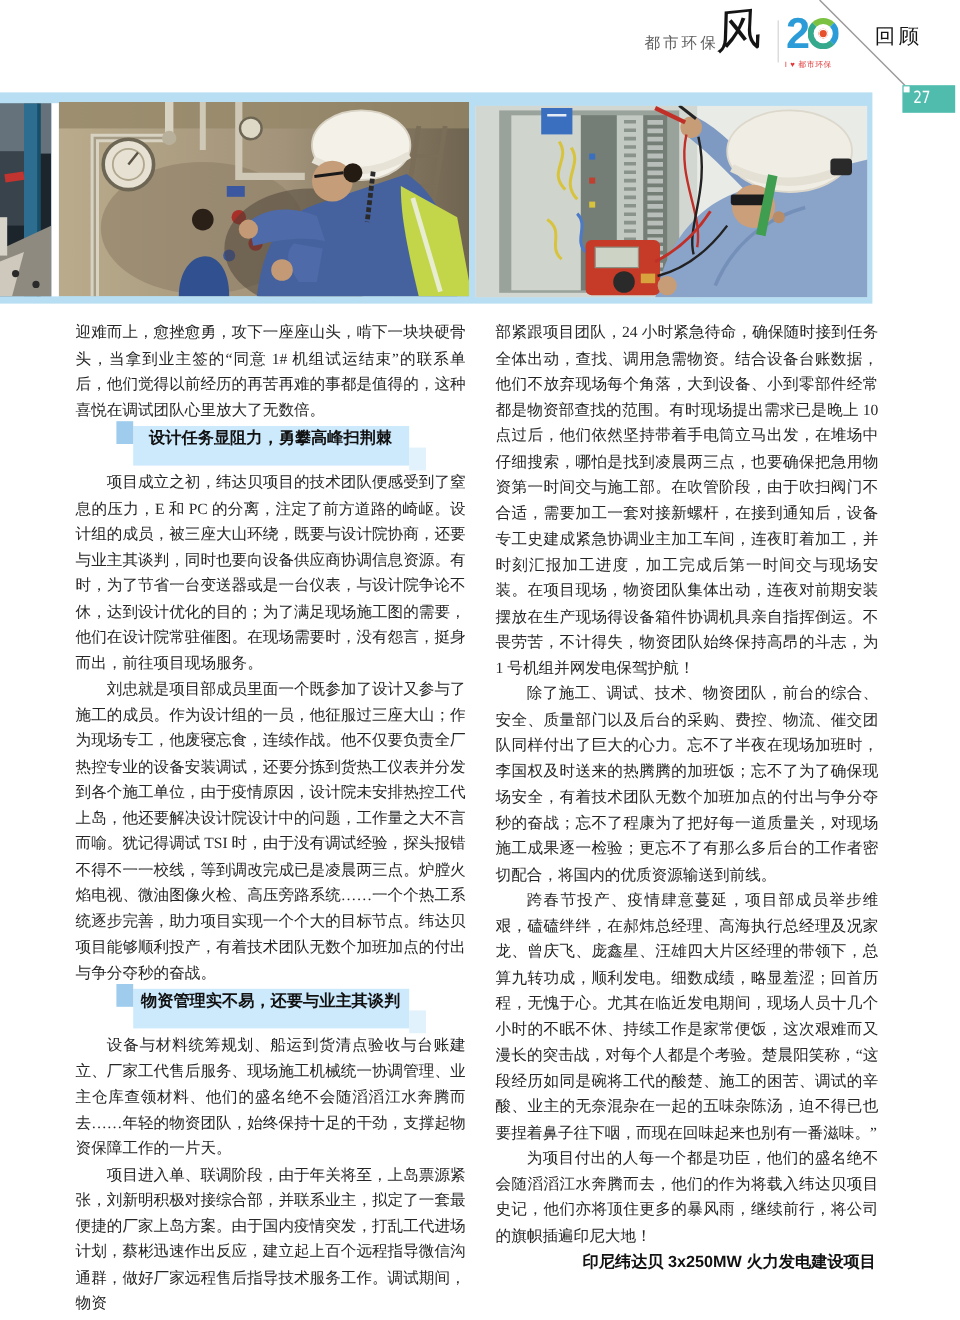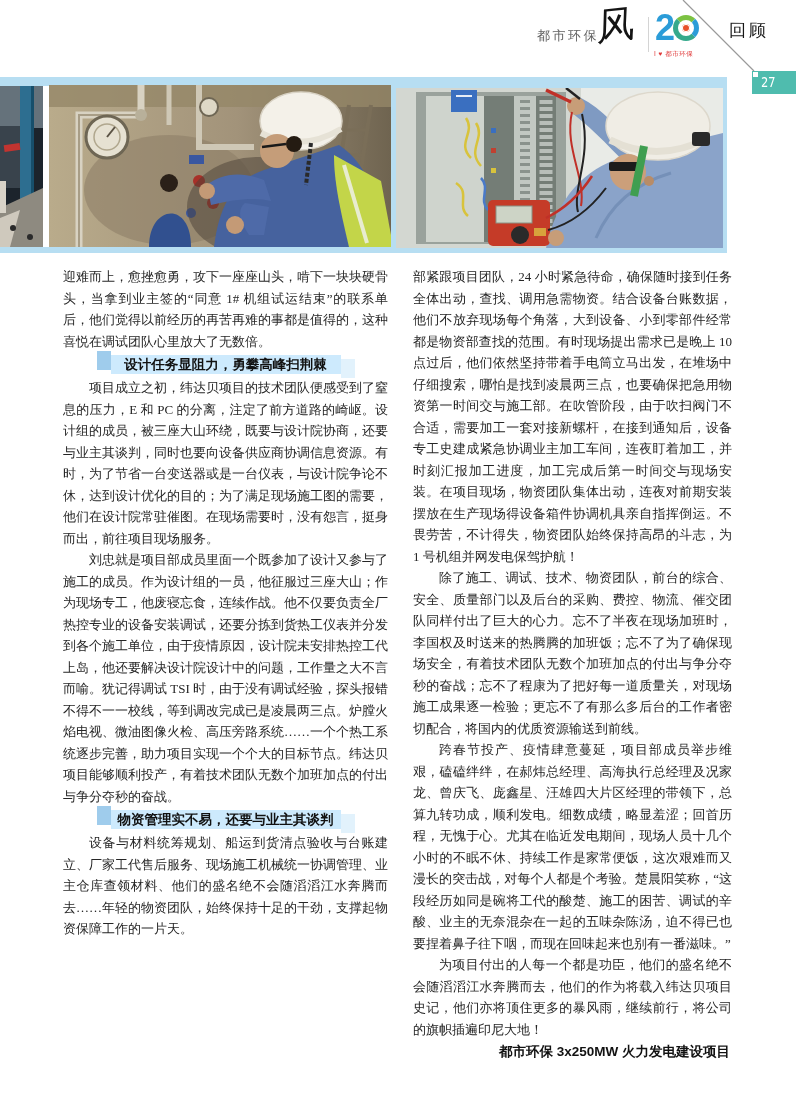--- a/index.html
+++ b/index.html
@@ -61,21 +61,21 @@
   
   .col{
     position:absolute;top:266px;font-size:13px;line-height:21.5px;
     text-align:justify;color:#262626;
   }
   .col-left{left:63px;width:325px;}
   .col-right{left:413px;width:319px;}
   .col p{margin:0;}
   .col p.indent{text-indent:2em;}
   .sec-heading{
-    position:relative;width:230px;height:19px;line-height:19px;margin:3px auto;
+    position:relative;width:230px;height:33px;line-height:19px;margin:3px auto;
     background:#cdeafd;text-align:center;font-weight:bold;font-size:13.5px;color:#111;
     font-family:"Liberation Sans","DejaVu Sans",sans-serif;text-indent:0;
   }
   .sec-heading::before{
     content:"";position:absolute;left:-14px;top:-4px;width:14px;height:19px;background:#9fccec;
   }
   .sec-heading::after{
     content:"";position:absolute;right:-14px;bottom:-4px;width:14px;height:19px;background:#e2f2fc;
   }
   .byline{
@@ -234,21 +234,22 @@
   </div>
 </div>
 
 <div class="col col-left">
   <p>迎难而上，愈挫愈勇，攻下一座座山头，啃下一块块硬骨头，当拿到业主签的“同意 1# 机组试运结束”的联系单后，他们觉得以前经历的再苦再难的事都是值得的，这种喜悦在调试团队心里放大了无数倍。</p>
   <div class="sec-heading">设计任务显阻力，勇攀高峰扫荆棘</div>
   <p class="indent">项目成立之初，纬达贝项目的技术团队便感受到了窒息的压力，E 和 PC 的分离，注定了前方道路的崎岖。设计组的成员，被三座大山环绕，既要与设计院协商，还要与业主其谈判，同时也要向设备供应商协调信息资源。有时，为了节省一台变送器或是一台仪表，与设计院争论不休，达到设计优化的目的；为了满足现场施工图的需要，他们在设计院常驻催图。在现场需要时，没有怨言，挺身而出，前往项目现场服务。</p>
   <p class="indent">刘忠就是项目部成员里面一个既参加了设计又参与了施工的成员。作为设计组的一员，他征服过三座大山；作为现场专工，他废寝忘食，连续作战。他不仅要负责全厂热控专业的设备安装调试，还要分拣到货热工仪表并分发到各个施工单位，由于疫情原因，设计院未安排热控工代上岛，他还要解决设计院设计中的问题，工作量之大不言而喻。犹记得调试 TSI 时，由于没有调试经验，探头报错不得不一一校线，等到调改完成已是凌晨两三点。炉膛火焰电视、微油图像火检、高压旁路系统……一个个热工系统逐步完善，助力项目实现一个个大的目标节点。纬达贝项目能够顺利投产，有着技术团队无数个加班加点的付出与争分夺秒的奋战。</p>
   <div class="sec-heading">物资管理实不易，还要与业主其谈判</div>
   <p class="indent">设备与材料统筹规划、船运到货清点验收与台账建立、厂家工代售后服务、现场施工机械统一协调管理、业主仓库查领材料、他们的盛名绝不会随滔滔江水奔腾而去……年轻的物资团队，始终保持十足的干劲，支撑起物资保障工作的一片天。</p>
+  <p class="indent">项目进入单、联调阶段，由于年关将至，上岛票源紧张，刘新明积极对接综合部，并联系业主，拟定了一套最便捷的厂家上岛方案。由于国内疫情突发，打乱工代进场计划，蔡彬迅速作出反应，建立起上百个远程指导微信沟通群，做好厂家远程售后指导技术服务工作。调试期间，物资</p>
 </div>
 
 <div class="col col-right">
   <p>部紧跟项目团队，24 小时紧急待命，确保随时接到任务全体出动，查找、调用急需物资。结合设备台账数据，他们不放弃现场每个角落，大到设备、小到零部件经常都是物资部查找的范围。有时现场提出需求已是晚上 10 点过后，他们依然坚持带着手电筒立马出发，在堆场中仔细搜索，哪怕是找到凌晨两三点，也要确保把急用物资第一时间交与施工部。在吹管阶段，由于吹扫阀门不合适，需要加工一套对接新螺杆，在接到通知后，设备专工史建成紧急协调业主加工车间，连夜盯着加工，并时刻汇报加工进度，加工完成后第一时间交与现场安装。在项目现场，物资团队集体出动，连夜对前期安装摆放在生产现场得设备箱件协调机具亲自指挥倒运。不畏劳苦，不计得失，物资团队始终保持高昂的斗志，为 1 号机组并网发电保驾护航！</p>
   <p class="indent">除了施工、调试、技术、物资团队，前台的综合、安全、质量部门以及后台的采购、费控、物流、催交团队同样付出了巨大的心力。忘不了半夜在现场加班时，李国权及时送来的热腾腾的加班饭；忘不了为了确保现场安全，有着技术团队无数个加班加点的付出与争分夺秒的奋战；忘不了程康为了把好每一道质量关，对现场施工成果逐一检验；更忘不了有那么多后台的工作者密切配合，将国内的优质资源输送到前线。</p>
   <p class="indent">跨春节投产、疫情肆意蔓延，项目部成员举步维艰，磕磕绊绊，在郝炜总经理、高海执行总经理及况家龙、曾庆飞、庞鑫星、汪雄四大片区经理的带领下，总算九转功成，顺利发电。细数成绩，略显羞涩；回首历程，无愧于心。尤其在临近发电期间，现场人员十几个小时的不眠不休、持续工作是家常便饭，这次艰难而又漫长的突击战，对每个人都是个考验。楚晨阳笑称，“这段经历如同是碗将工代的酸楚、施工的困苦、调试的辛酸、业主的无奈混杂在一起的五味杂陈汤，迫不得已也要捏着鼻子往下咽，而现在回味起来也别有一番滋味。”</p>
   <p class="indent">为项目付出的人每一个都是功臣，他们的盛名绝不会随滔滔江水奔腾而去，他们的作为将载入纬达贝项目史记，他们亦将顶住更多的暴风雨，继续前行，将公司的旗帜插遍印尼大地！</p>
-  <div class="byline">都市环保 3x250MW 火力发电建设项目</div>
+  <div class="byline">印尼纬达贝 3x250MW 火力发电建设项目</div>
 </div>
 
 </body></html>

